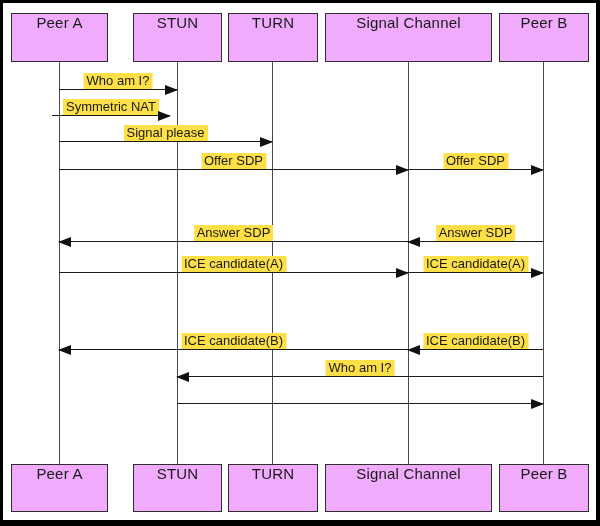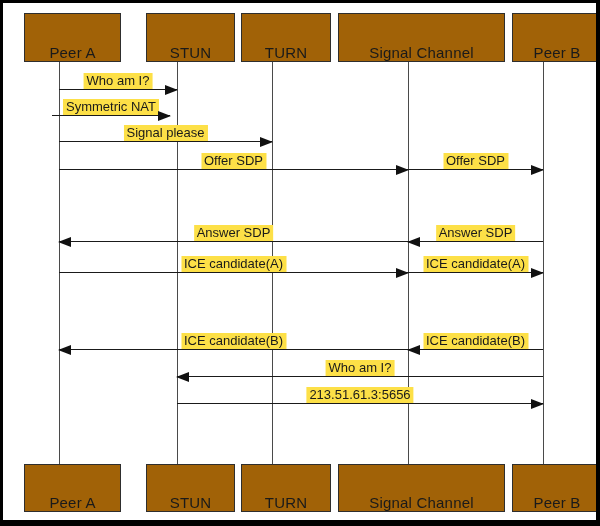--- a/index.html
+++ b/index.html
@@ -6,24 +6,23 @@
   .stage{
     position:relative;width:600px;height:526px;background:#ffffff;
     font-family:"Liberation Sans", sans-serif;overflow:hidden;
   }
   .frame{
     position:absolute;inset:0;pointer-events:none;z-index:50;
     border-left:3px solid #000;border-top:3px solid #000;
     border-right:4px solid #000;border-bottom:6px solid #000;
   }
   .actor-box{
-    position:absolute;box-sizing:border-box;background:#a16207;
-    border:1.4px solid #2e2e2e;display:flex;align-items:flex-end;justify-content:center;
+    position:absolute;box-sizing:border-box;background:#f0abfc;
+    border:1.4px solid #2e2e2e;display:flex;align-items:flex-start;justify-content:center;
     z-index:20;
-    margin-left:13px;
   }
   .actor-box span{font-size:15px;color:#1a1a1a;letter-spacing:.2px;}
   .lifeline{position:absolute;width:1px;background:#4a4a4a;z-index:1;}
   .msg{position:absolute;height:20px;z-index:10;}
   .msg-line{position:absolute;left:0;right:0;bottom:0;height:0;border-top:1.2px solid #1a1a1a;}
   .msg-label{
     position:absolute;bottom:1px;left:50%;transform:translateX(-50%);
     font-size:13px;color:#1a1a1a;white-space:nowrap;background:#fde047;padding:0 3px;line-height:1.25;
   }
   .arrow{position:absolute;width:0;height:0;bottom:-5px;}
@@ -94,21 +93,20 @@
       <span class="msg-label">ICE candidate(B)</span>
       <div class="msg-line"></div>
       <div class="arrow left"></div>
     </div>
     <div class="msg" style="left: 177px; width: 366px; top: 357px;">
       <span class="msg-label">Who am I?</span>
       <div class="msg-line"></div>
       <div class="arrow left"></div>
     </div>
     <div class="msg" style="left: 177px; width: 366px; top: 384px;">
-      <span class="msg-label">213.51.61.3:5656</span>
       <div class="msg-line"></div>
       <div class="arrow right"></div>
     </div>
     <div class="actor-box" style="left: 11px; width: 97px; top: 13px; height: 49px;">
       <span>Peer A</span>
     </div>
     <div class="actor-box" style="left: 11px; width: 97px; top: 464px; height: 48px;">
       <span>Peer A</span>
     </div>
     <div class="actor-box" style="left: 133px; width: 89px; top: 13px; height: 49px;">

